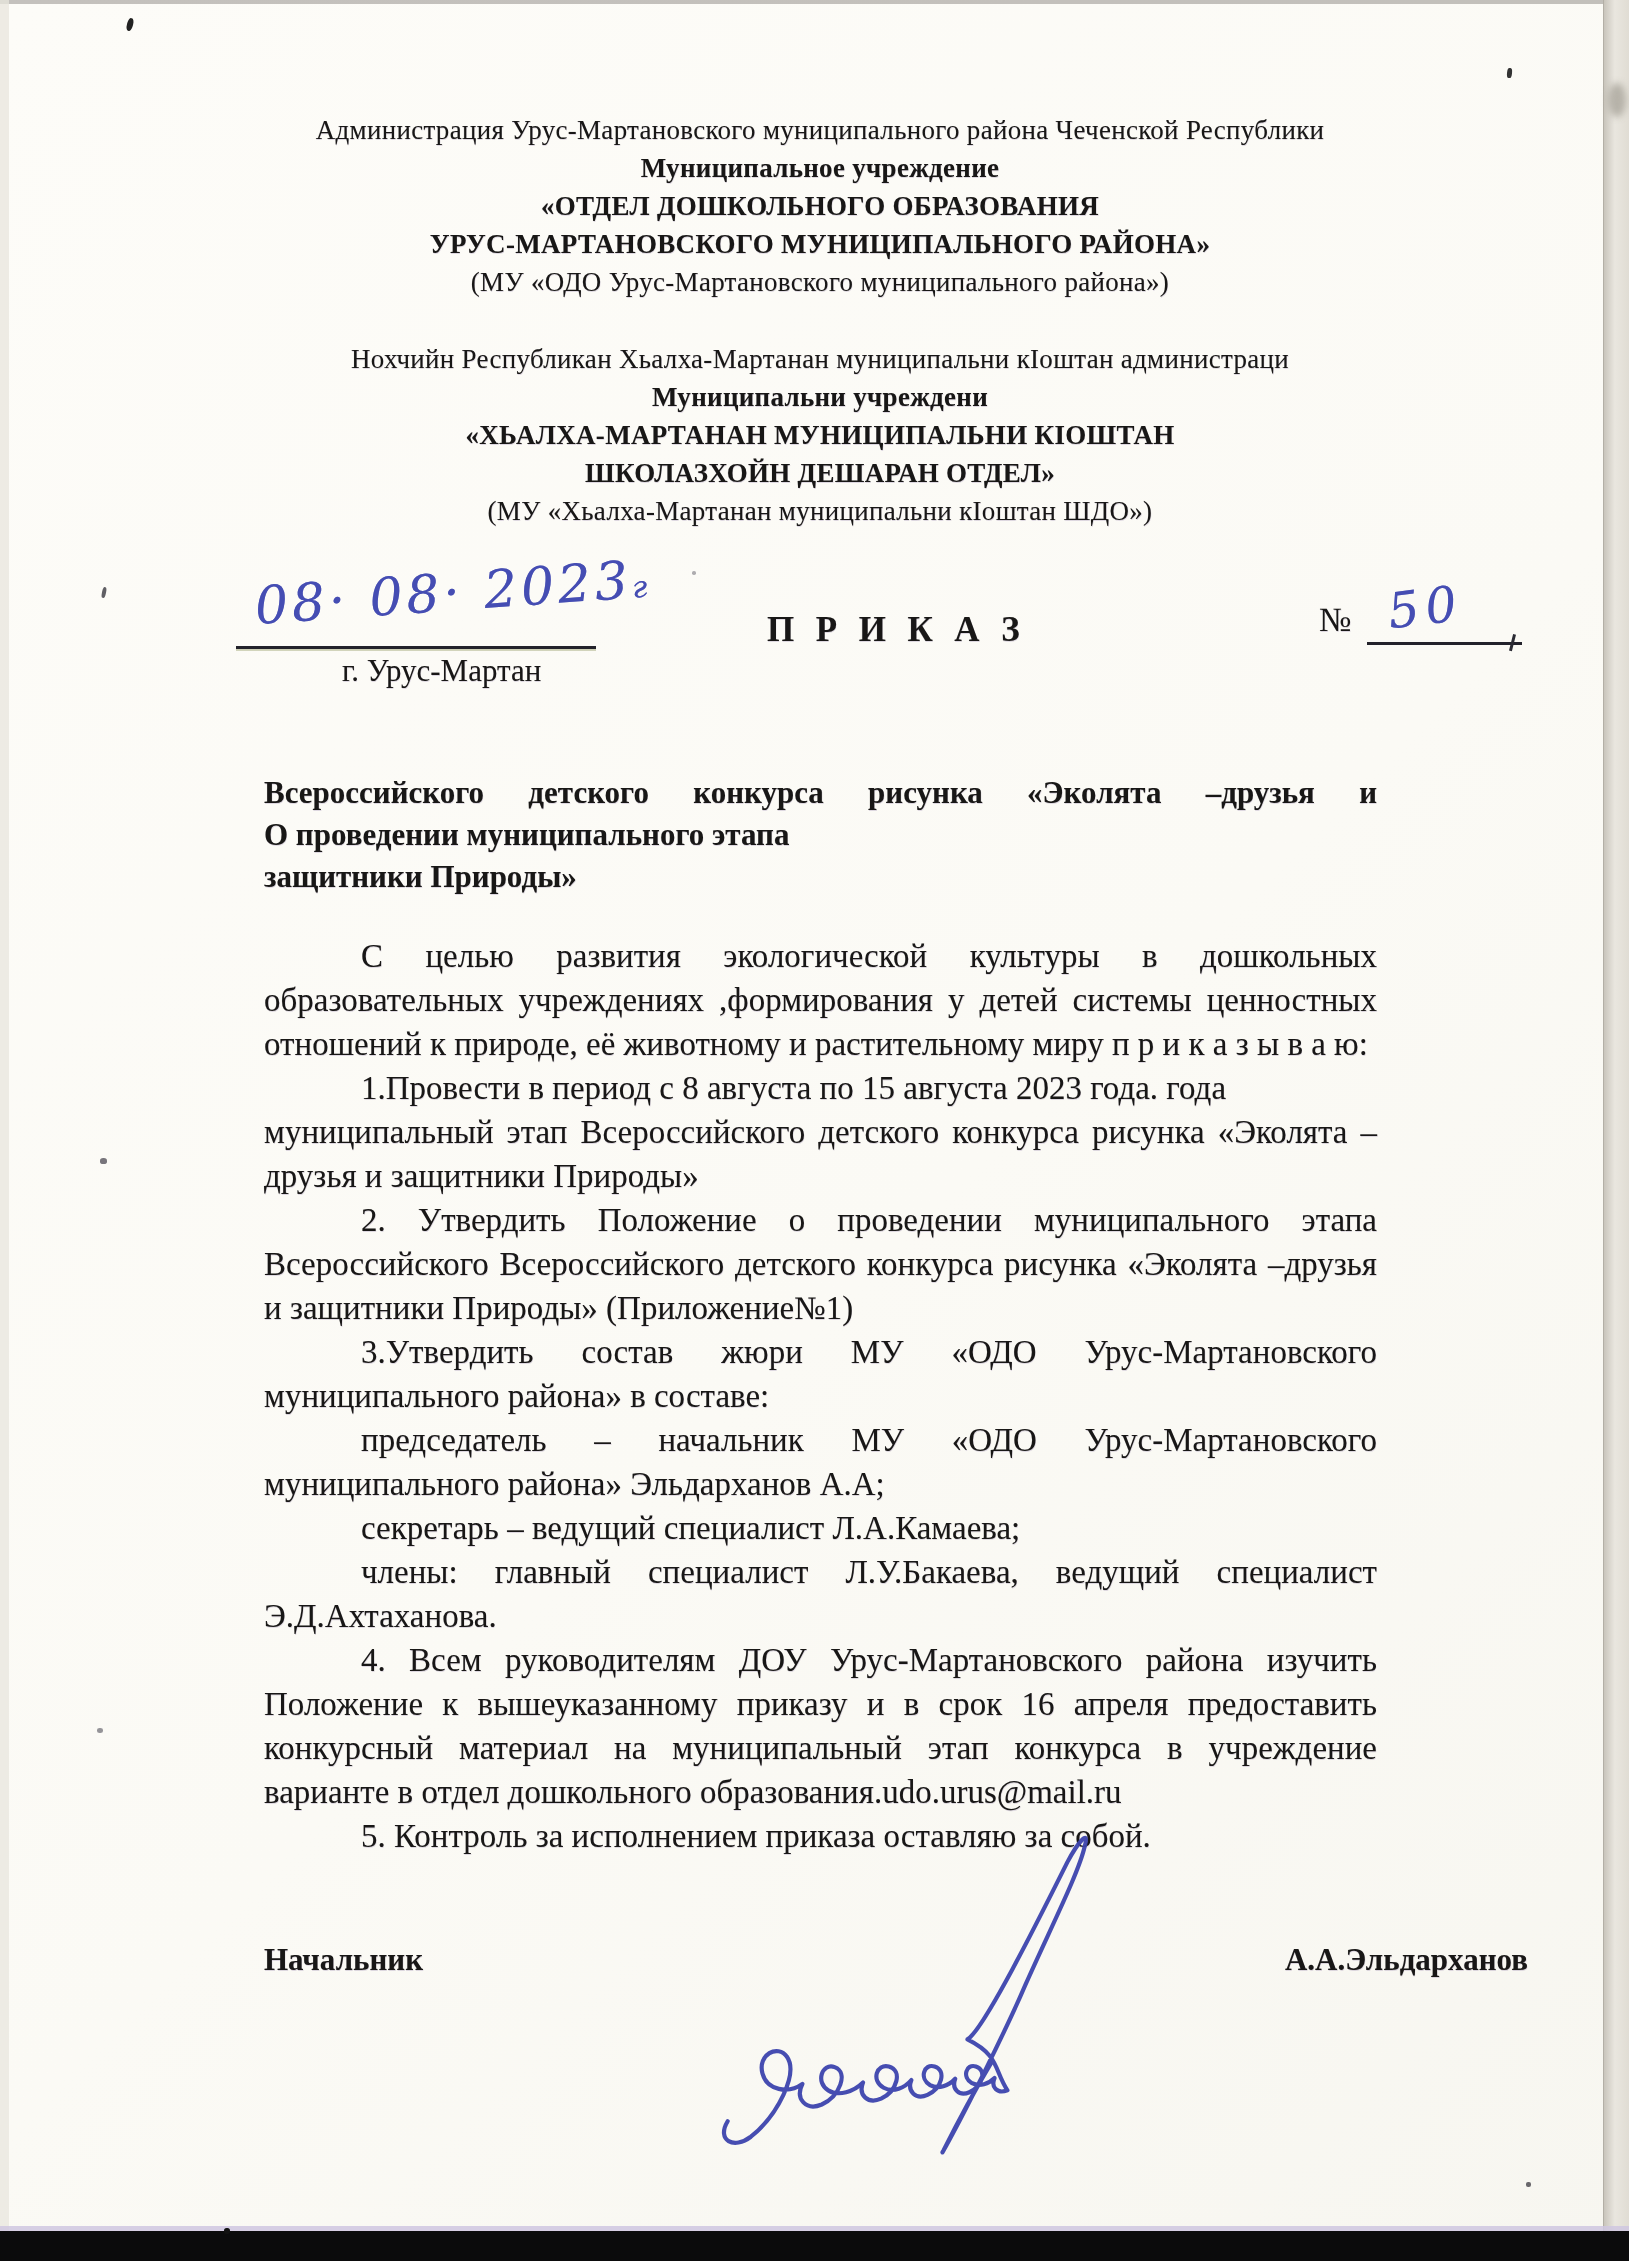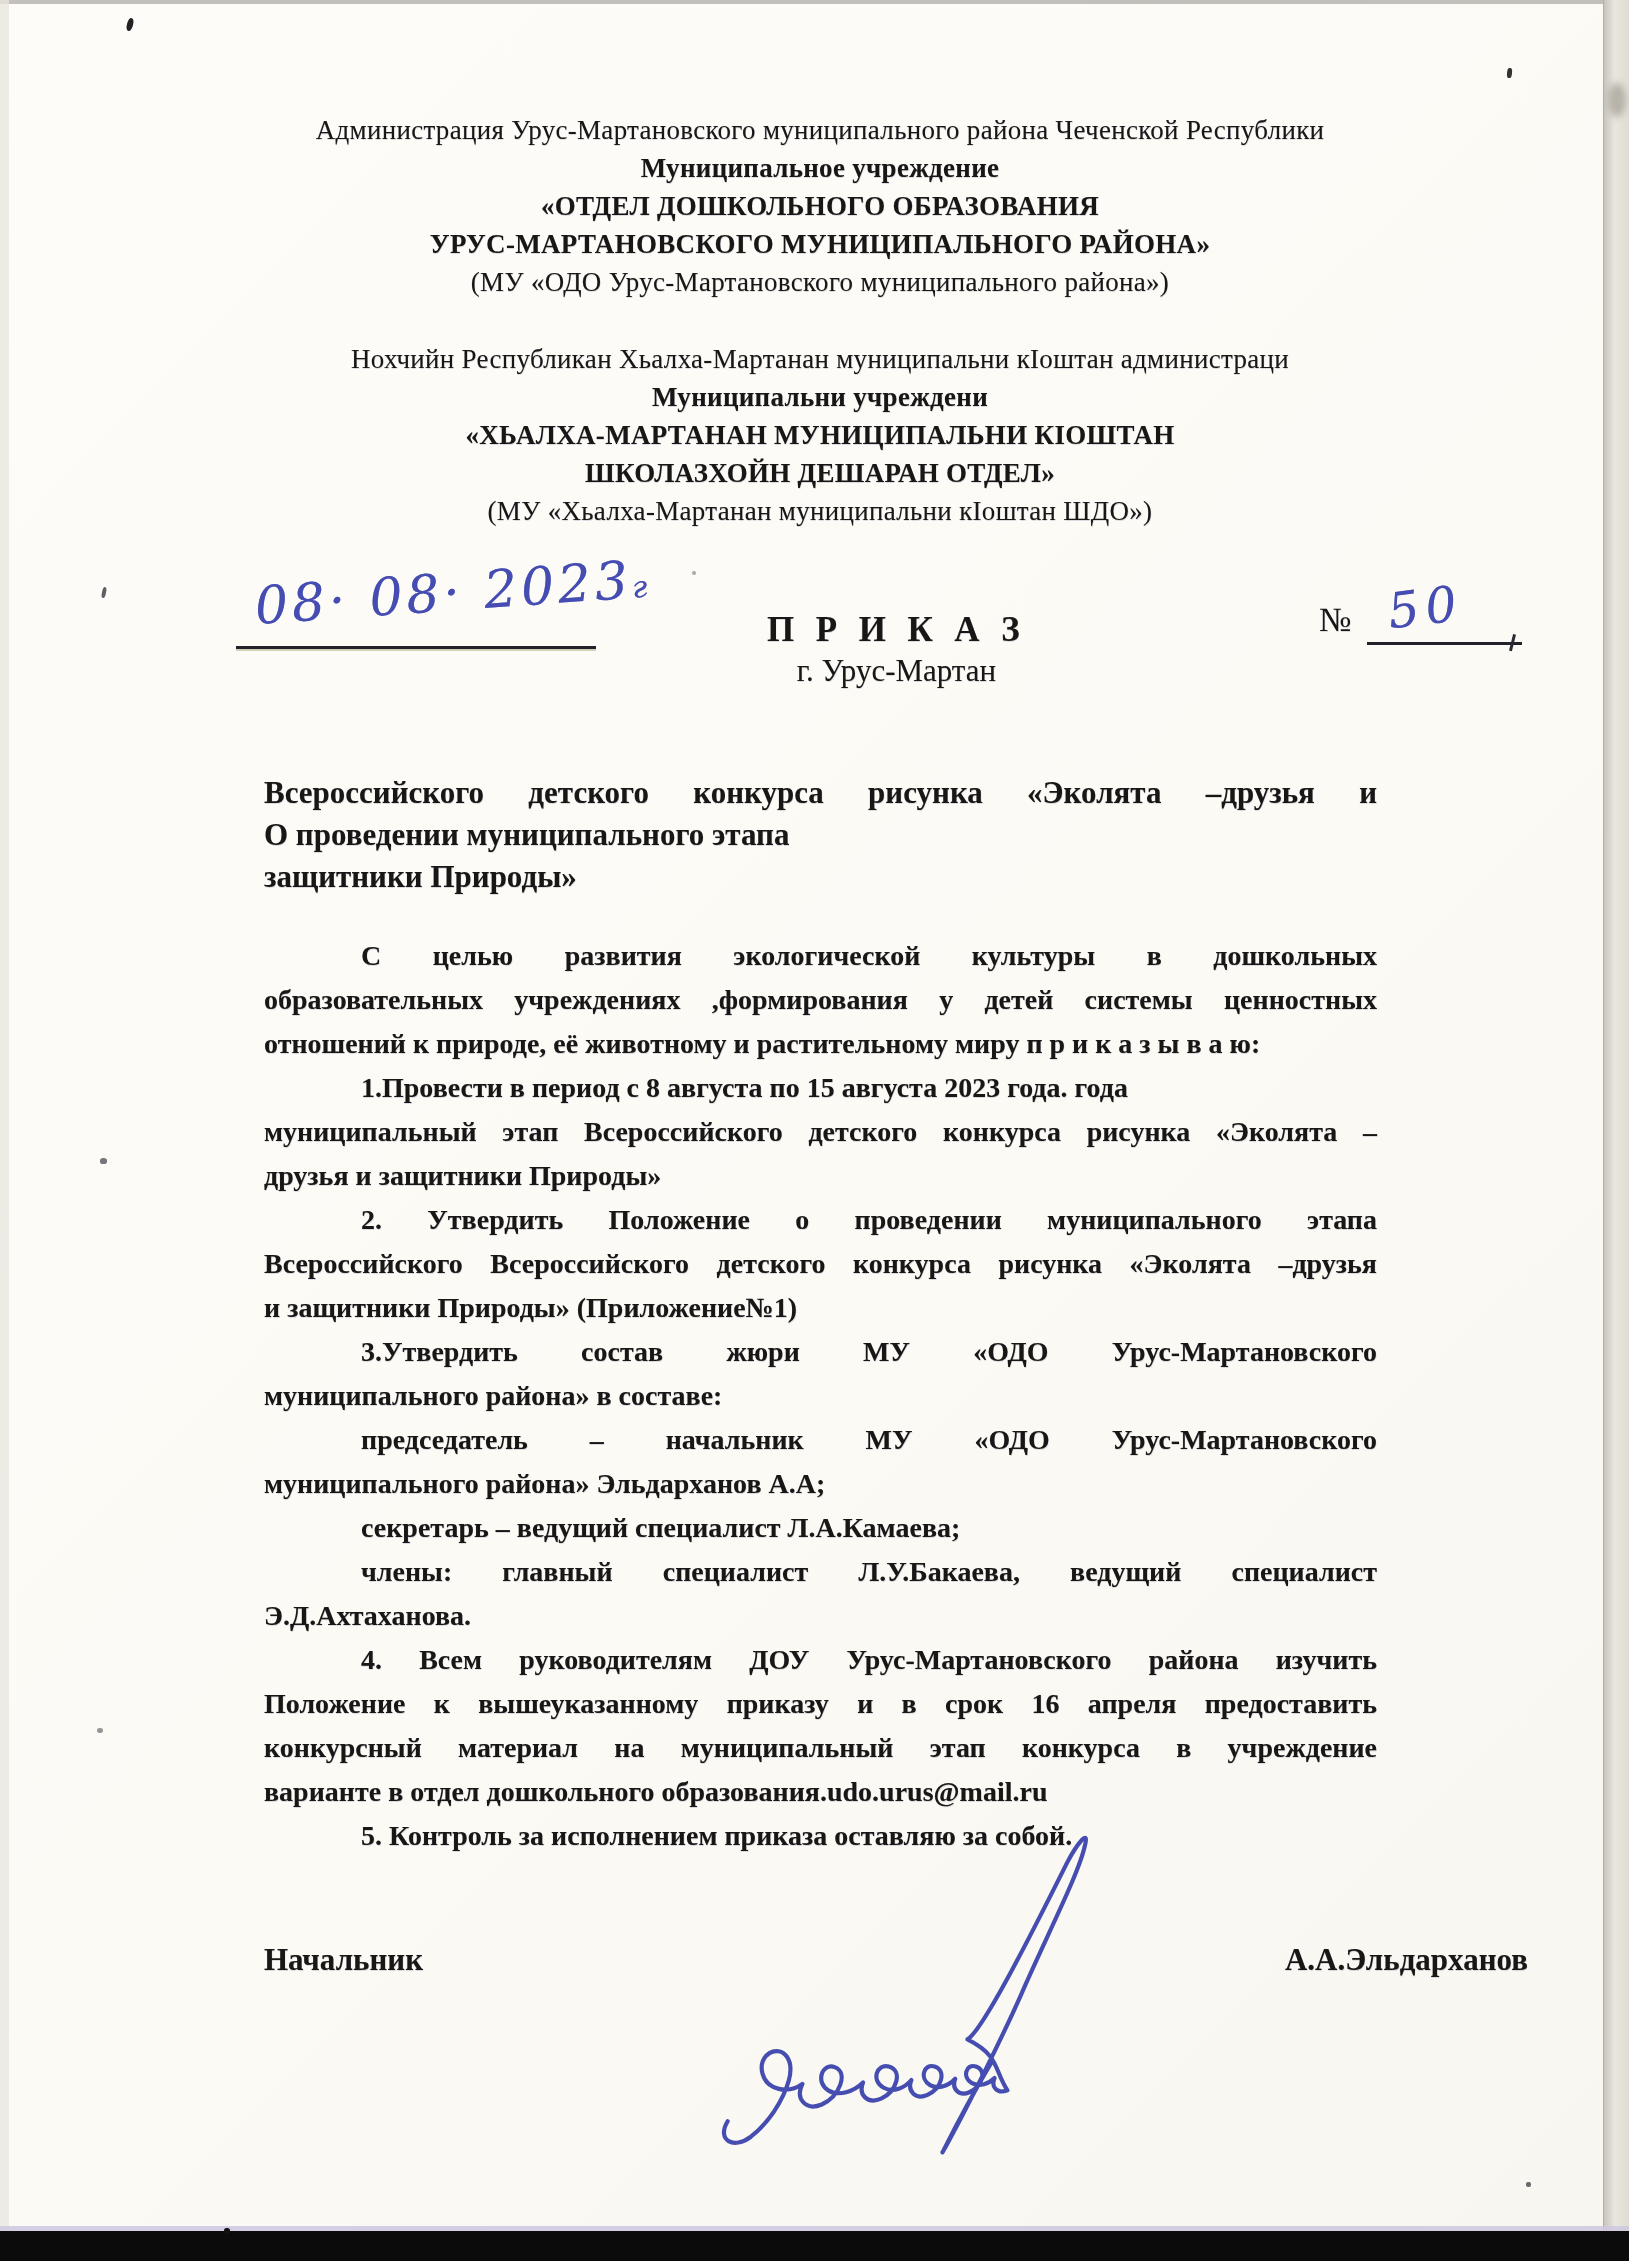--- a/index.html
+++ b/index.html
@@ -35,29 +35,29 @@
   .date-hand .g{font-size:30px;letter-spacing:0;}
   .num-label{position:absolute;left:1319px;top:601px;font-size:34px;}
   .num-hand{
     position:absolute;left:1388px;top:579px;font-size:49px;letter-spacing:6.4px;
     transform:rotate(-7deg);text-shadow:0 0 0.6px rgba(69,77,179,.55);
   }
   .rule{position:absolute;height:2.6px;background:#23222b;}
   .rule-date{left:236px;top:646px;width:360px;box-shadow:0 1.9px 0 rgba(120,130,60,.35);}
   .rule-num{left:1367px;top:642px;width:155px;}
   .rule-tick{position:absolute;left:1511px;top:634px;width:2.6px;height:17px;background:#2a2a33;transform:rotate(14deg);}
-  .city{position:absolute;top:653px;left:342px;width:1109px;text-align:center;font-size:31px;}
+  .city{position:absolute;top:653px;left:342px;width:1109px;text-align:left;font-size:31px;}
 
   
   .subject{position:absolute;left:264px;top:772px;width:1113px;}
   .sub-line{font-size:31px;font-weight:bold;line-height:42px;}
 
   
   .body-text{position:absolute;left:264px;top:934px;width:1113px;}
-  .bl{font-size:28px;line-height:44px;font-weight:bold;}
+  .bl{font-size:33px;line-height:44px;}
   .ind{text-indent:97px;}
   .str{text-align:justify;text-align-last:justify;}
 
   
   .sign-row{position:absolute;left:264px;top:1942px;width:1264px;font-size:31px;font-weight:bold;}
   .sign-row .pos{float:left;}
   .sign-row .nm{float:right;}
 
   .sig{position:absolute;left:690px;top:1817px;}
 

